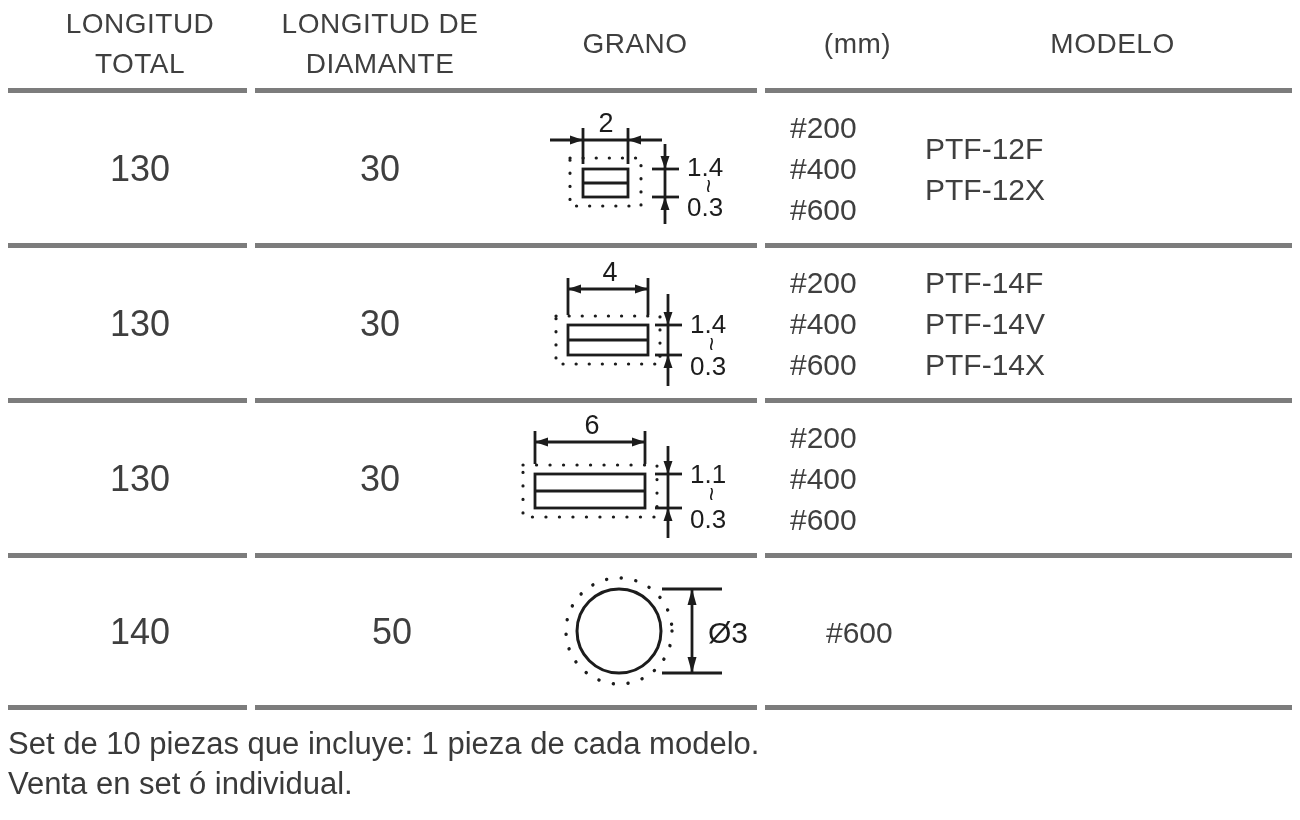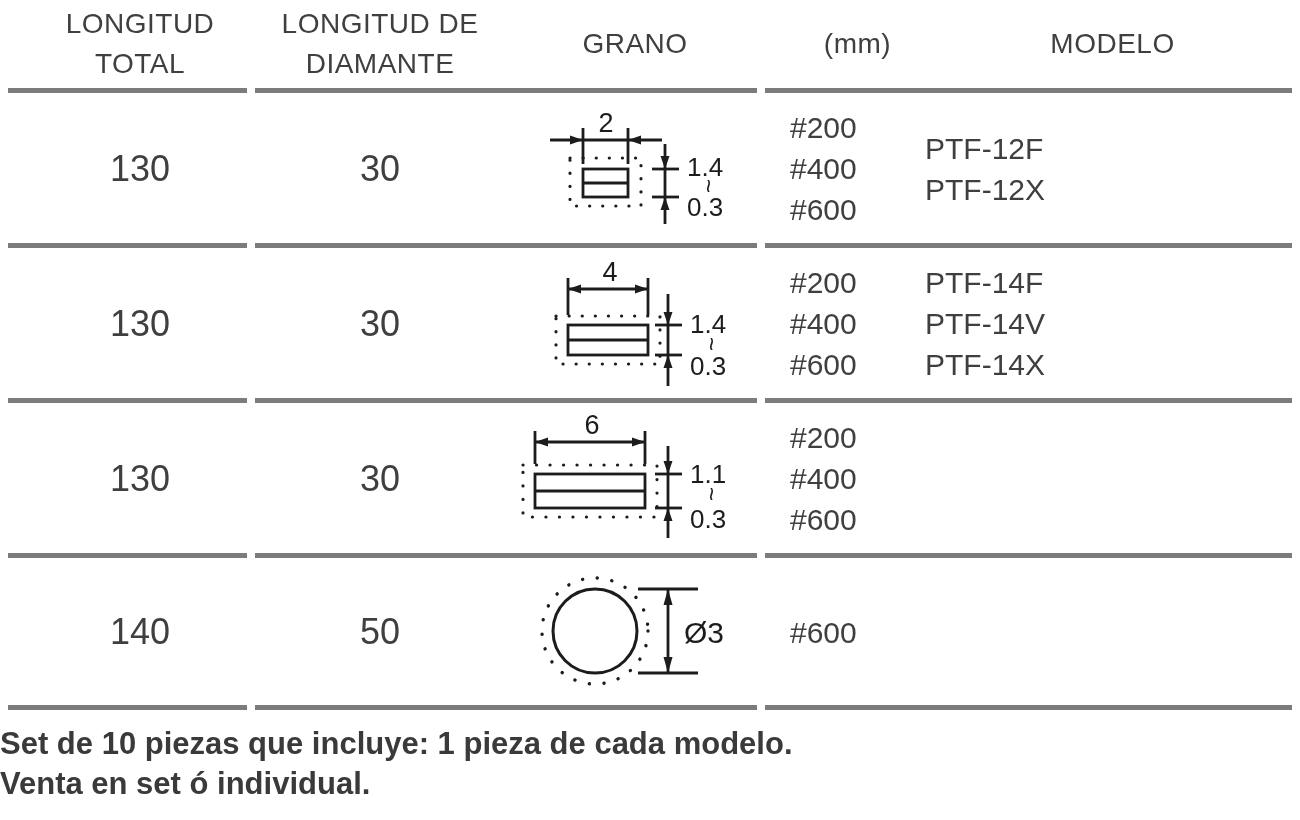--- a/index.html
+++ b/index.html
@@ -35,21 +35,21 @@
   }
   .rule span{
     display:block;
     background:#7c7c7c;
     height:5px;
   }
   .rule .seg1{width:239px;}
   .rule .seg2{width:502px;}
   .rule .seg3{width:527px;}
   .body-row{height:149px;}
-  .body-row.last{height:146px;}
+  .body-row.last{height:146px;gap:12px;}
   .num{
     text-align:center;
     font-size:36px;
   }
   .stack{
     text-align:left;
     font-size:30px;
     line-height:41px;
   }
   .diagram-cell{
@@ -62,23 +62,23 @@
   svg text{
     font-family:"Liberation Sans","DejaVu Sans",sans-serif;
     fill:#1c1c1c;
   }
   .dim-label{font-size:27px;}
   .thick-label{font-size:26px;}
   .tilde-label{font-size:24px;}
   .dia-label{font-size:30px;}
   .footer{
     margin-top:13px;
-    padding-left:0;
+    padding-left:8px;
     font-size:31px;
-    font-weight:bold;
+    font-weight:normal;
     color:#3a3a3a;
     line-height:1.29;
   }
 </style>
 </head>
 <body>
 
 <div class="sheet">
 
   <div class="grid-row thead">

